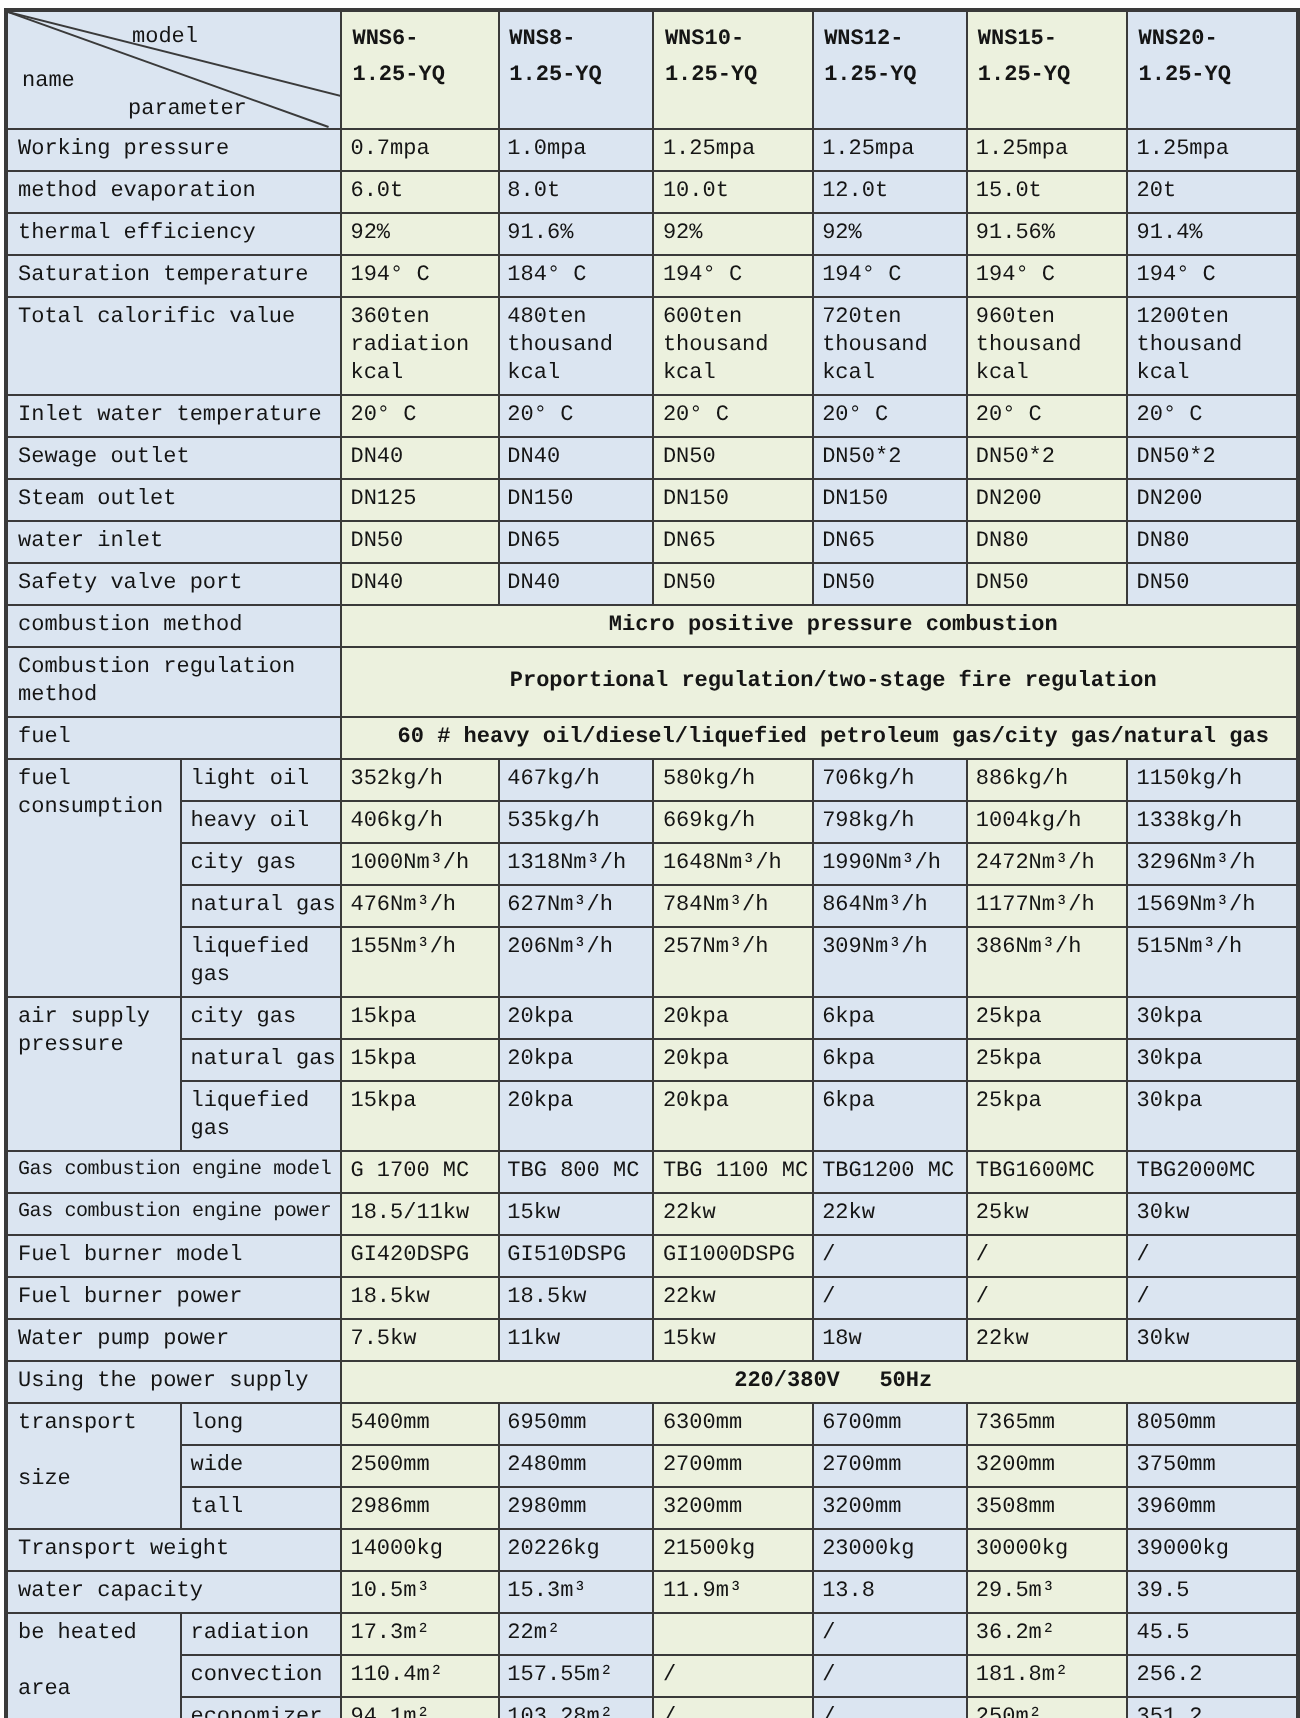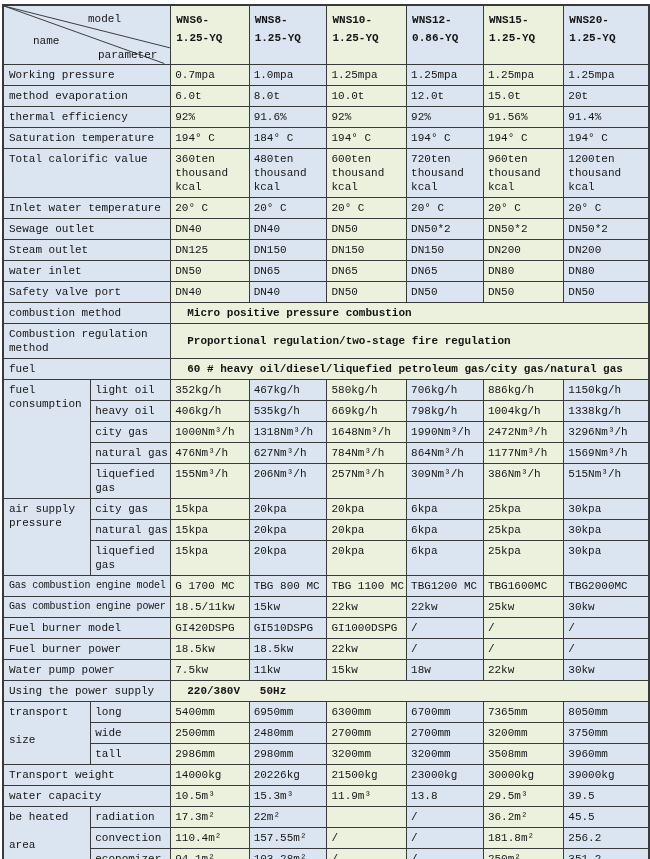--- a/index.html
+++ b/index.html
@@ -24,38 +24,39 @@
     vertical-align: top;
     padding: 3px 2px 3px 5px;
     overflow: hidden;
   }
   .blue  { background: #dbe5f1; }
   .cream { background: #ecf1de; }
   .val, .sub { white-space: pre; padding-left: 4px; }
   .group-lbl { white-space: pre-line; }
   .condensed { font-size: 10px; letter-spacing: -0.2px; white-space: nowrap; }
   .span-val {
+    text-align: center;
     font-weight: 700;
     vertical-align: middle;
     white-space: pre;
     padding-left: 16px;
   }
   thead tr { height: 59px; }
   .model-th {
     white-space: pre-line;
     line-height: 18px;
     padding-top: 5px;
     font-weight: 700;
   }
   .corner { position: relative; padding: 0; }
   .corner svg { position: absolute; left: 0; top: 0; width: 100%; height: 100%; }
-  .clbl { position: absolute; font-size: 11px; margin-left: 22px; }
+  .clbl { position: absolute; font-size: 11px; }
   .c-model { left: 62px; top: 6px; }
   .c-name  { left: 7px;  top: 28px; text-align: right; }
-  .c-param { left: 72px; top: 42px; }
+  .c-param { left: 60px; top: 42px; }
 </style>
 </head>
 <body>
 
 <table>
   <colgroup>
     <col style="width:88px">
       <col style="width:80px">
     <col style="width:79px">
       <col style="width:78px">
@@ -76,21 +77,21 @@
         <span class="clbl c-param">parameter</span>
       </th>
 
     <th class="model-th cream">WNS6-
 1.25-YQ</th>
         <th class="model-th blue">WNS8-
 1.25-YQ</th>
         <th class="model-th cream">WNS10-
 1.25-YQ</th>
         <th class="model-th blue">WNS12-
-0.86-YQ</th>
+1.25-YQ</th>
         <th class="model-th cream">WNS15-
 1.25-YQ</th>
         <th class="model-th blue">WNS20-
 1.25-YQ</th>
       </tr>
   </thead>
   <tbody>
 
   <tr>
         <td class="lbl blue" colspan="2">Working pressure</td>
@@ -124,21 +125,21 @@
         <td class="val cream">194° C</td>
         <td class="val blue">184° C</td>
         <td class="val cream">194° C</td>
         <td class="val blue">194° C</td>
         <td class="val cream">194° C</td>
         <td class="val blue">194° C</td>
       </tr>
       <tr>
         <td class="lbl blue" colspan="2">Total calorific value</td>
         <td class="val cream">360ten
-thousand
+radiation
 kcal</td>
         <td class="val blue">480ten
 thousand
 kcal</td>
         <td class="val cream">600ten
 thousand
 kcal</td>
         <td class="val blue">720ten
 thousand
 kcal</td>

